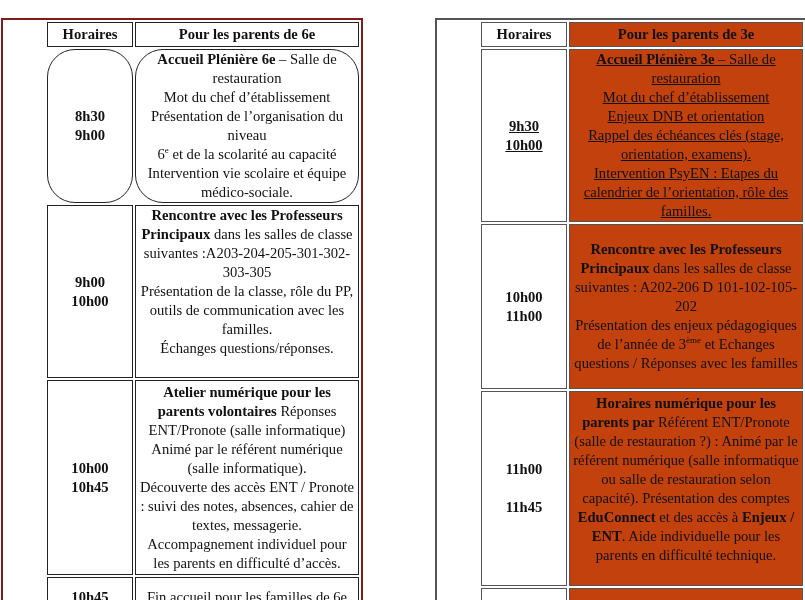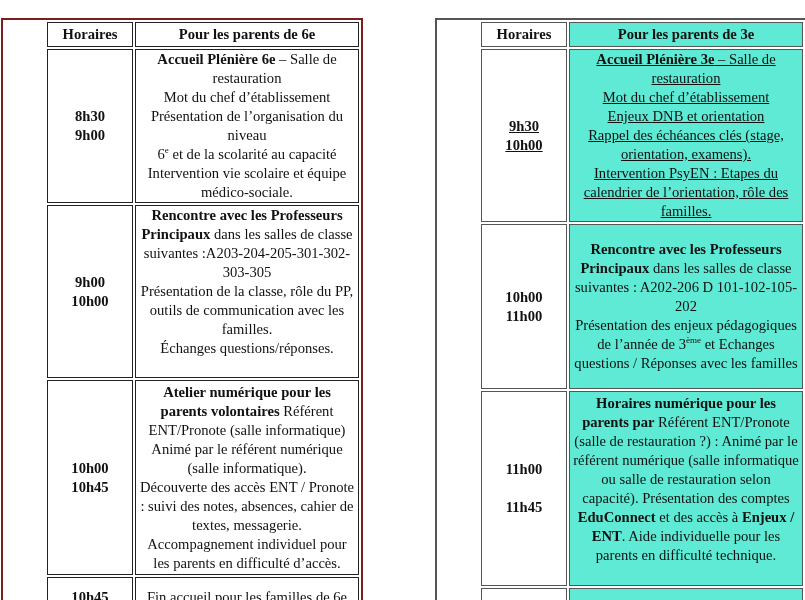--- a/index.html
+++ b/index.html
@@ -7,23 +7,23 @@
            font-family: "Liberation Serif", "DejaVu Serif", serif; color: #111; }
     .tbl { position: absolute; top: 18px; border-collapse: separate; border-spacing: 2px;
            border: 2px solid #7f1d1d; padding-left: 42px; }
     .tbl td, .tbl th { border: 1px solid #222; text-align: center; vertical-align: middle;
            font-size: 14.6px; line-height: 19px; padding: 0 3px; }
     .tbl th { font-weight: bold; height: 23px; }
     #left { left: 1px; width: 362px; }
     #right { left: 435px; width: 372px; border-color: #555; }
     #right td, #right th { border-color: #555; }
     .time { font-weight: bold; margin-top: 13px; }
-    .grey { background: #5eead4; }
+    .grey { background: #c2410c; }
     .c1 { width: 78px; }
-    #left .row1 td { height: 150px; }
+    #left .row1 td { height: 150px; border-radius: 28px; }
     #left .row2 td { height: 163px; }
     #left .row3 td { height: 193px; }
     #left .row4 td { height: 38px; }
     #right .row1 td { height: 150px; text-decoration: underline; }
     #right .row2 td { height: 163px; }
     #right .row3 td { height: 193px; }
     #right .row4 td { height: 43px; }
     .line { display: block; }
     b { font-weight: bold; }
     sup { font-size: 9px; line-height: 0; }
@@ -63,21 +63,21 @@
       <span class="line">Échanges questions/réponses.</span>
       <span class="gap"></span>
     </td>
   </tr>
   <tr class="row3">
     <td class="time">
       <span class="line">10h00</span>
       <span class="line">10h45</span>
     </td>
     <td>
-      <span class="line"><b>Atelier numérique pour les parents volontaires</b><span> Référent ENT/Pronote (salle informatique)</span></span>
+      <span class="line"><b>Atelier numérique pour les parents volontaires</b><span> Réponses ENT/Pronote (salle informatique)</span></span>
       <span class="line">Animé par le référent numérique (salle informatique).</span>
       <span class="line">Découverte des accès ENT / Pronote : suivi des notes, absences, cahier de textes, messagerie.</span>
       <span class="line">Accompagnement individuel pour les parents en difficulté d’accès.</span>
     </td>
   </tr>
   <tr class="row4">
     <td class="time">10h45</td>
     <td>Fin accueil pour les familles de 6e</td>
   </tr>
 </tbody>

